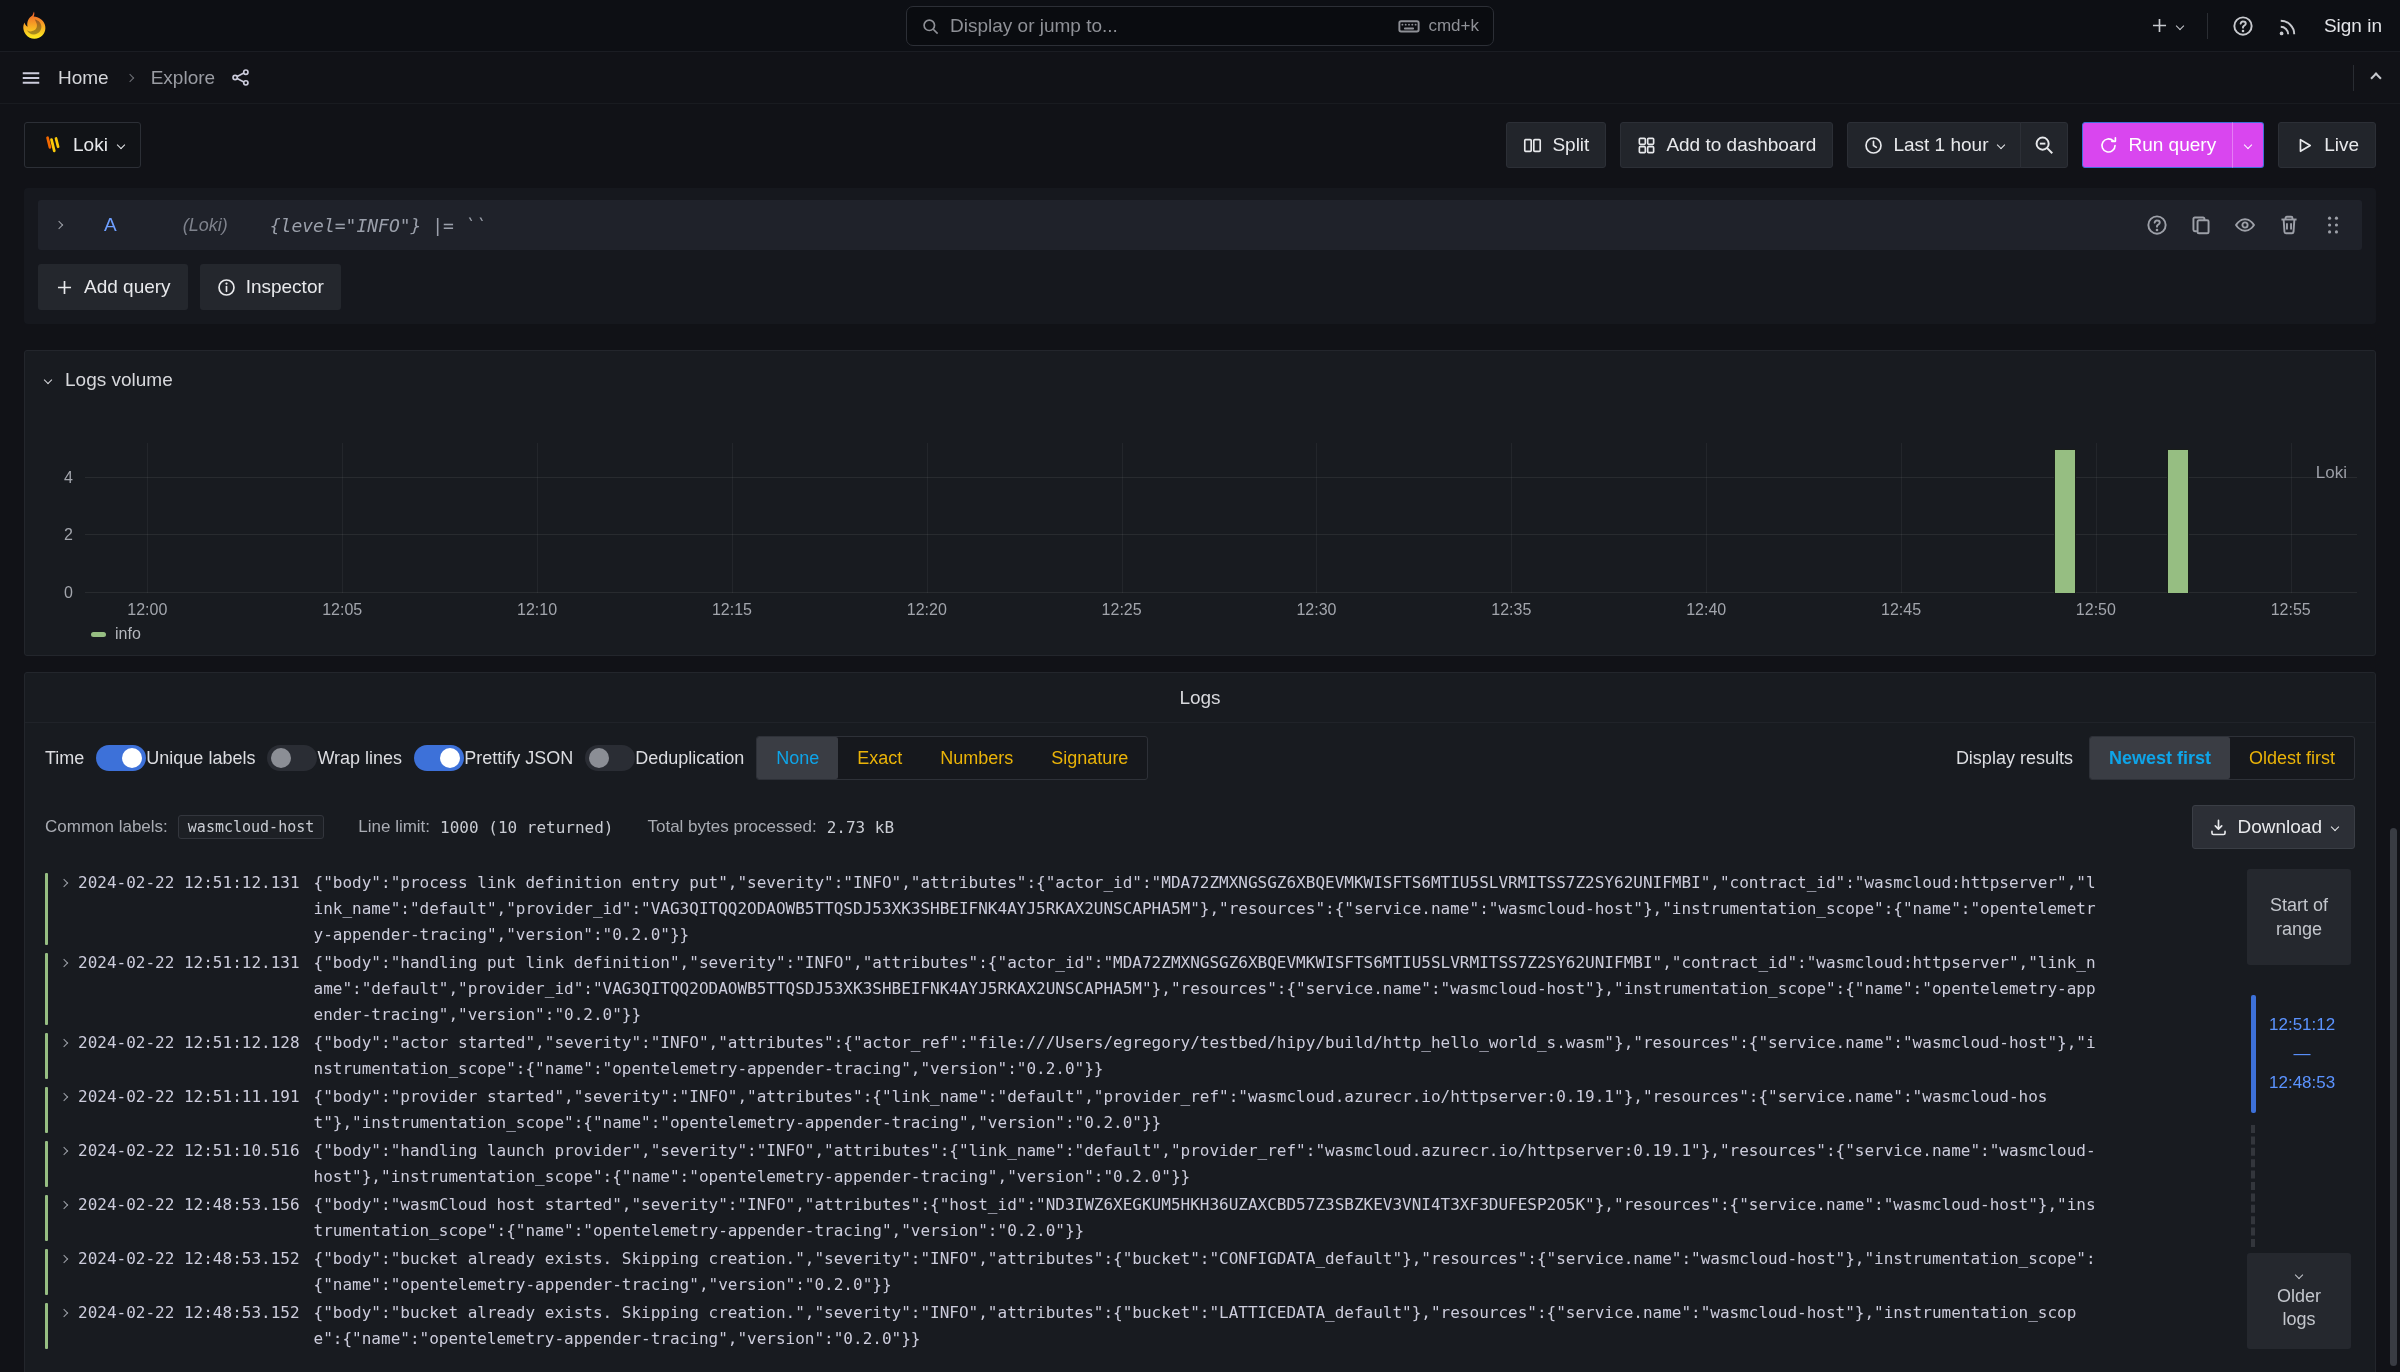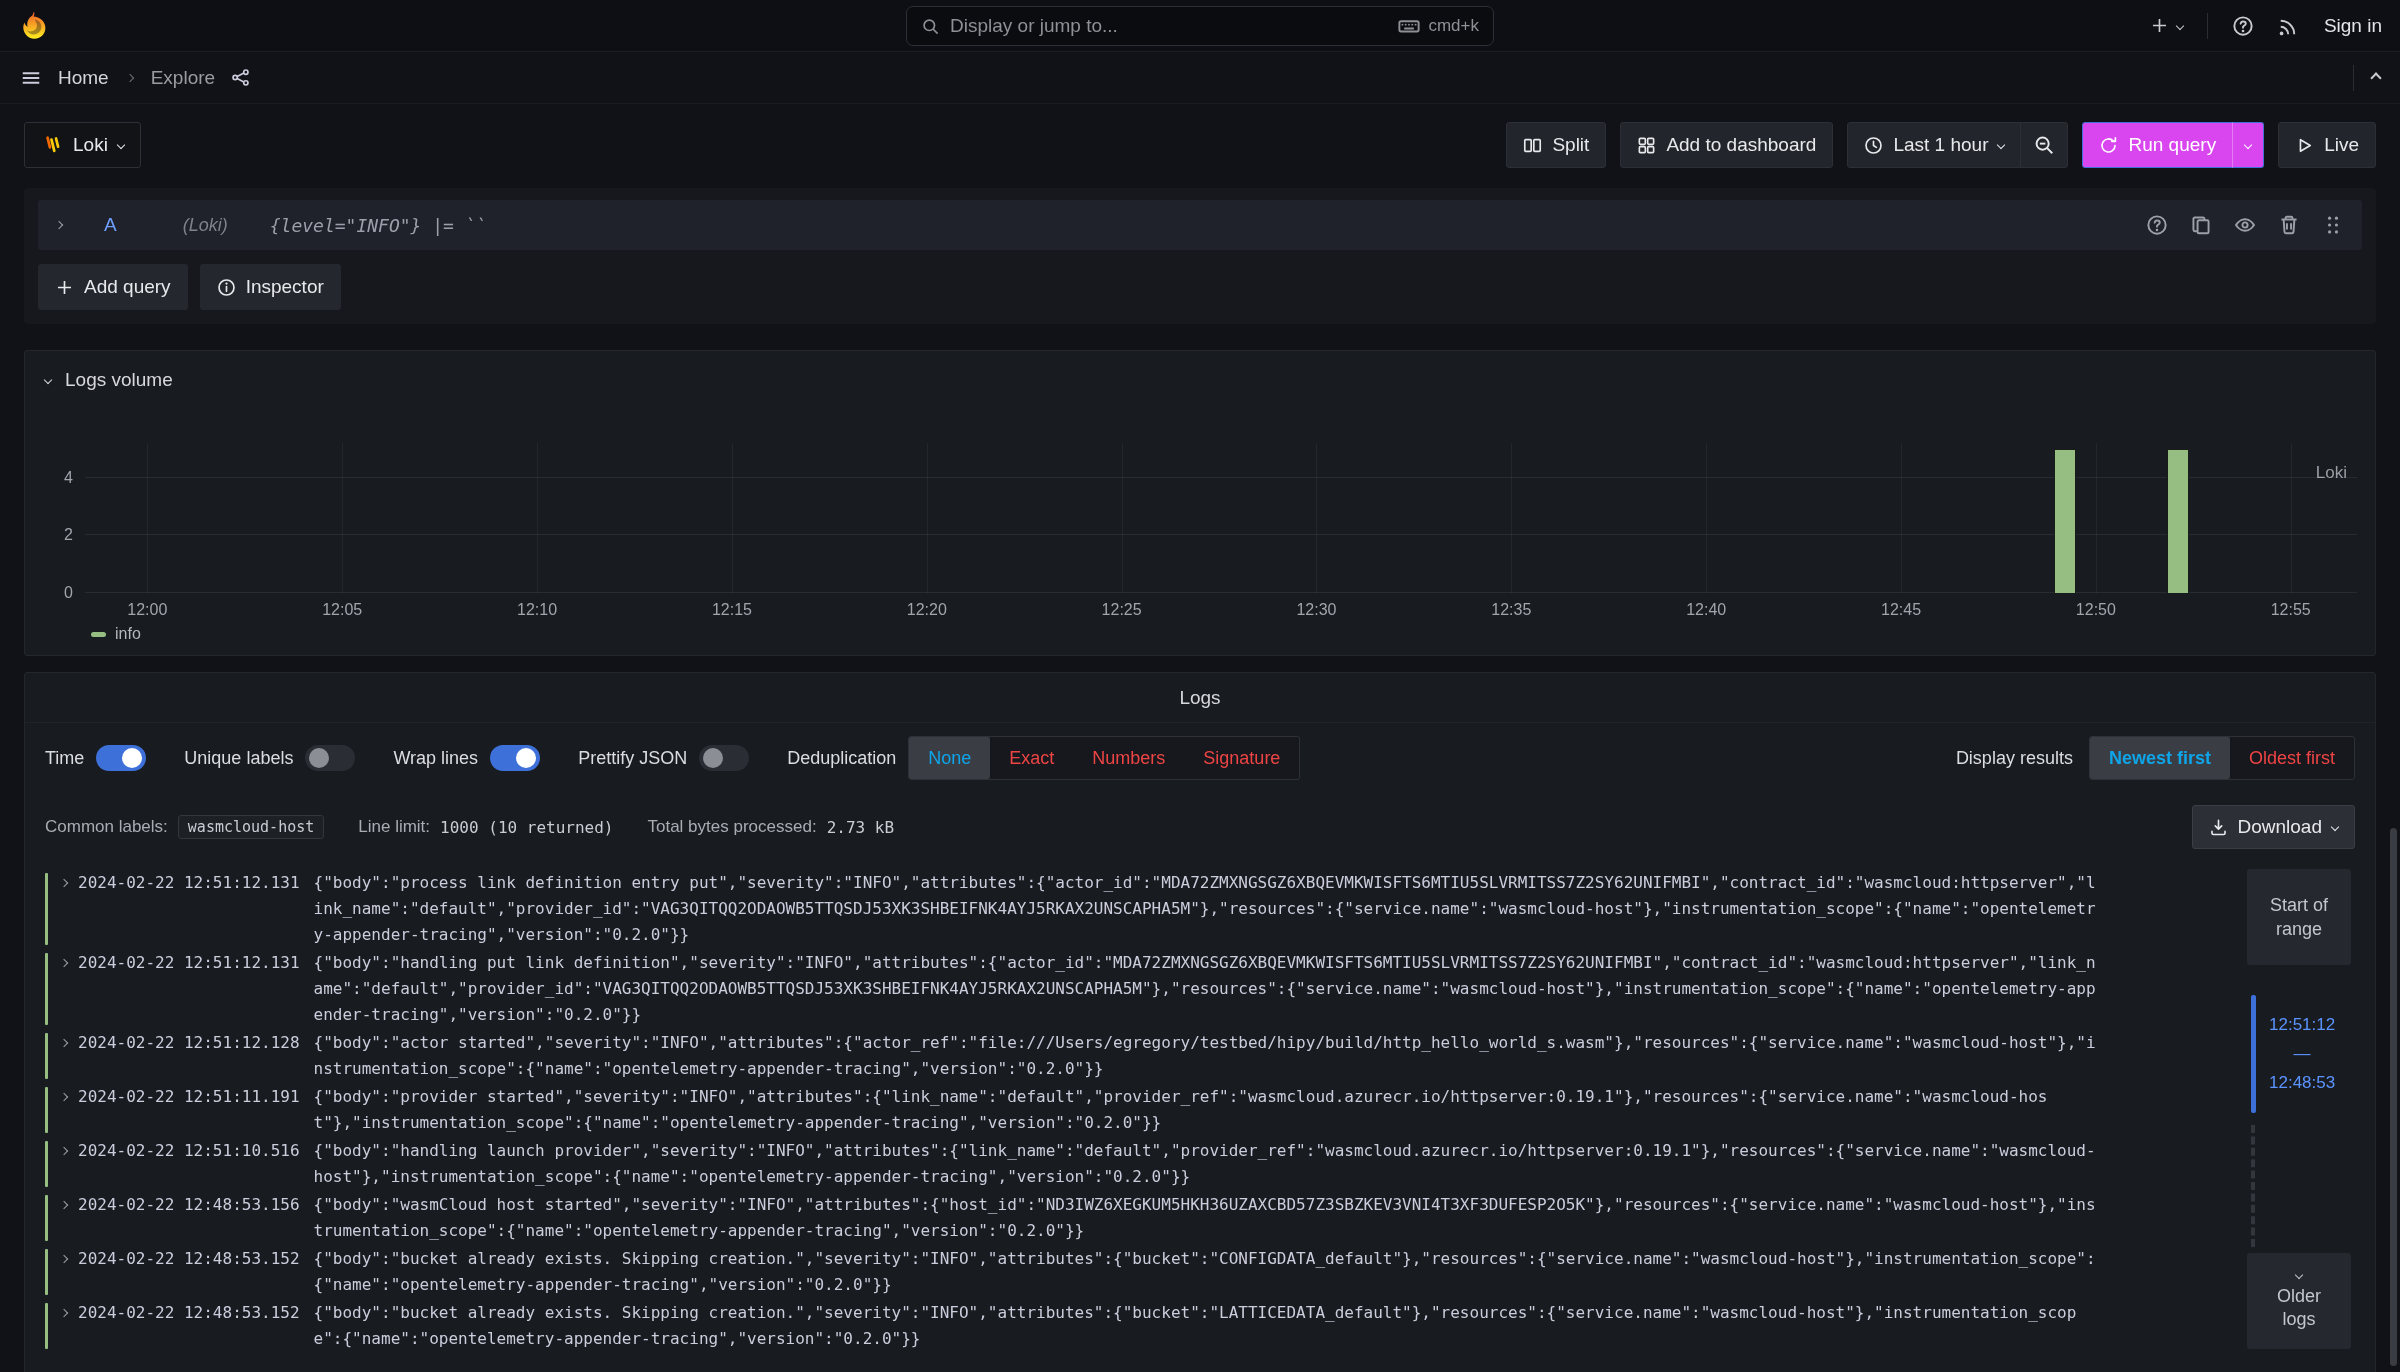--- a/index.html
+++ b/index.html
@@ -78,28 +78,28 @@
   .hgrid{position:absolute;left:0;right:0;height:1px;background:rgba(255,255,255,.07)}
   .bar{position:absolute;bottom:0;border:1px solid rgba(10,11,14,.9);border-bottom:none}
   .x-axis{height:32px;margin-left:42px;position:relative;font-size:16px;color:#a2a5ac}
   .x-axis span{position:absolute;transform:translateX(-50%);top:8px}
   .legend{display:flex;align-items:center;gap:9px;margin:0 0 8px 48px;color:#b4b7bd;font-size:16px}
   .swatch{width:15px;height:5px;border-radius:3px;display:inline-block}
 
   
   .logs-panel{height:740px;position:relative}
   .logs-title{text-align:center;color:#d7d8dc;padding:14px 0 13px}
-  .logs-controls{border-top:1px solid #202329;display:flex;align-items:center;padding:13px 20px;gap:38px;font-size:18px;color:#dcdde1}
+  .logs-controls{border-top:1px solid #202329;display:flex;align-items:center;padding:13px 20px;font-size:18px;color:#dcdde1}
   .ctrl{display:flex;align-items:center;gap:12px}
   .gtoggle{width:50px;height:26px;border-radius:14px;background:#2a2d34;position:relative;cursor:pointer;flex:none}
   .gtoggle .knob{position:absolute;top:3px;left:4px;width:20px;height:20px;border-radius:50%;background:#8b8e95}
   .gtoggle.on{background:#3d71d9}
   .gtoggle.on .knob{left:26px;background:#fff}
   .radio-group{display:flex;border:1px solid #2e3138;border-radius:3px;height:44px;align-items:stretch;background:#16181d}
-  .radio-item{display:flex;align-items:center;padding:0 19px;color:#ef4444;font-size:18px;cursor:pointer}
+  .radio-item{display:flex;align-items:center;padding:0 19px;color:#eab308;font-size:18px;cursor:pointer}
   .radio-item.selected{background:#3a3d44;color:#0ea5e9;border-radius:2px}
   .radio-item.selected.bold{font-weight:700}
   .display-group{margin-left:auto;display:flex;align-items:center;gap:16px}
 
   .logs-meta{display:flex;align-items:center;gap:34px;padding:12px 20px 6px;font-size:17px;color:#a9acb3}
   .meta-item{display:flex;align-items:center;gap:10px}
   .mono{font-family:"DejaVu Sans Mono",monospace}
   .meta-value{color:#c9ccd3;font-size:16px}
   .label-badge{background:#1d2025;border:1px solid #33363d;border-radius:3px;padding:2px 9px;color:#c9ccd3;font-size:15px}
   .download-btn{margin-left:auto;background:#2c2f36;border-color:#3a3e45;height:44px}

